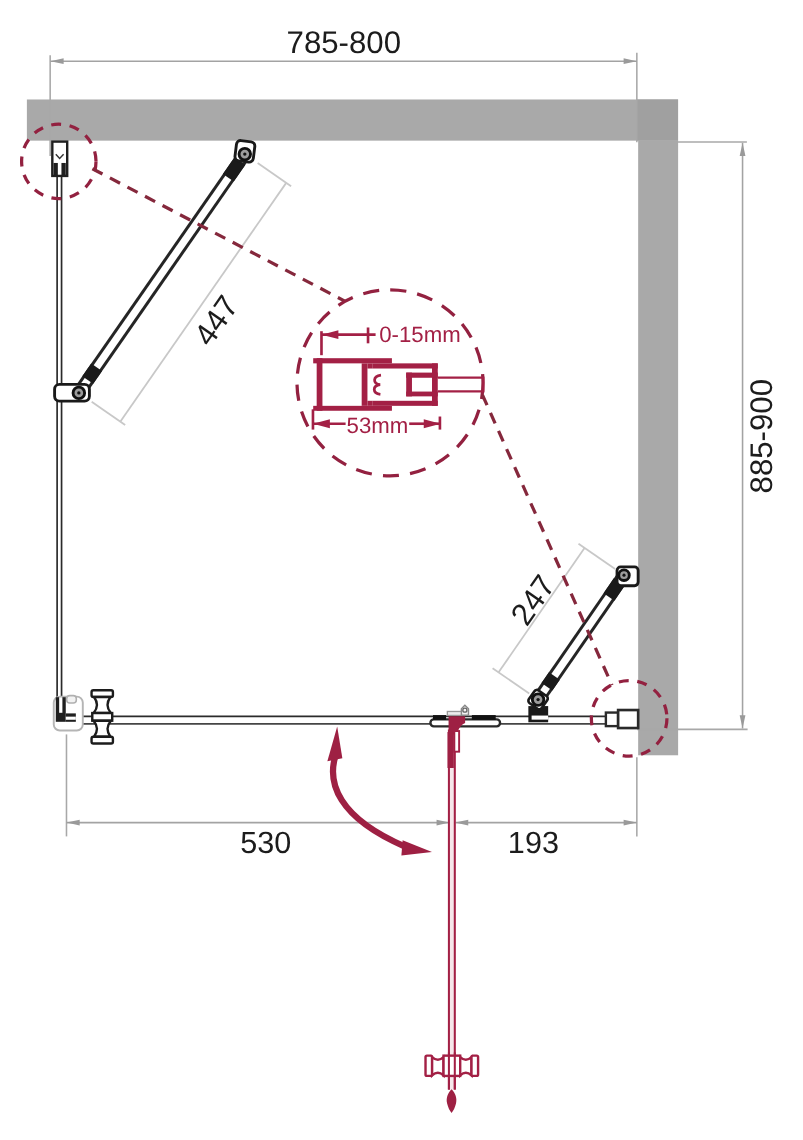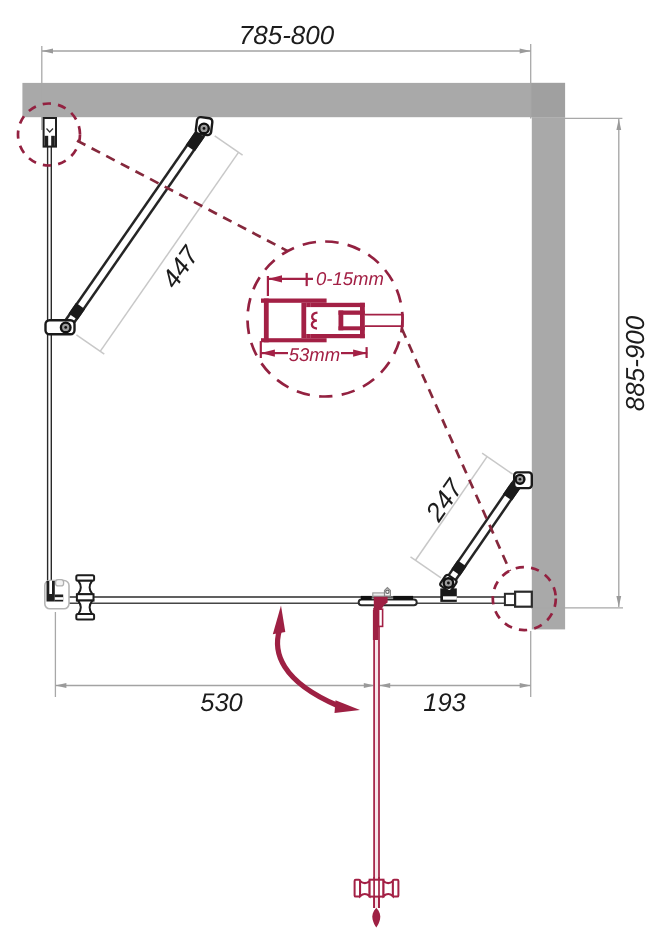--- a/index.html
+++ b/index.html
@@ -1,16 +1,16 @@
 <!DOCTYPE html>
 <html><head>
 <meta charset="utf-8">
 <style>
   html,body{margin:0;padding:0;background:#ffffff;}
-  .page{position:relative;width:669px;height:950px;background:#ffffff;overflow:hidden;font-style:italic;}
+  .page{position:relative;width:669px;height:950px;background:#ffffff;overflow:hidden;}
   text{font-family:"Liberation Sans",sans-serif;fill:#1c1c1c;text-rendering:geometricPrecision;}
 </style>
 </head>
 <body>
 <div class="page">
 <svg width="669" height="950" viewBox="0 0 669 950" xmlns="http://www.w3.org/2000/svg">
 
 <rect x="0" y="0" width="669" height="950" fill="#ffffff"></rect>
 
 <rect x="22.4" y="82.9" width="542.6" height="34.3" fill="#a9a9a9"></rect>

